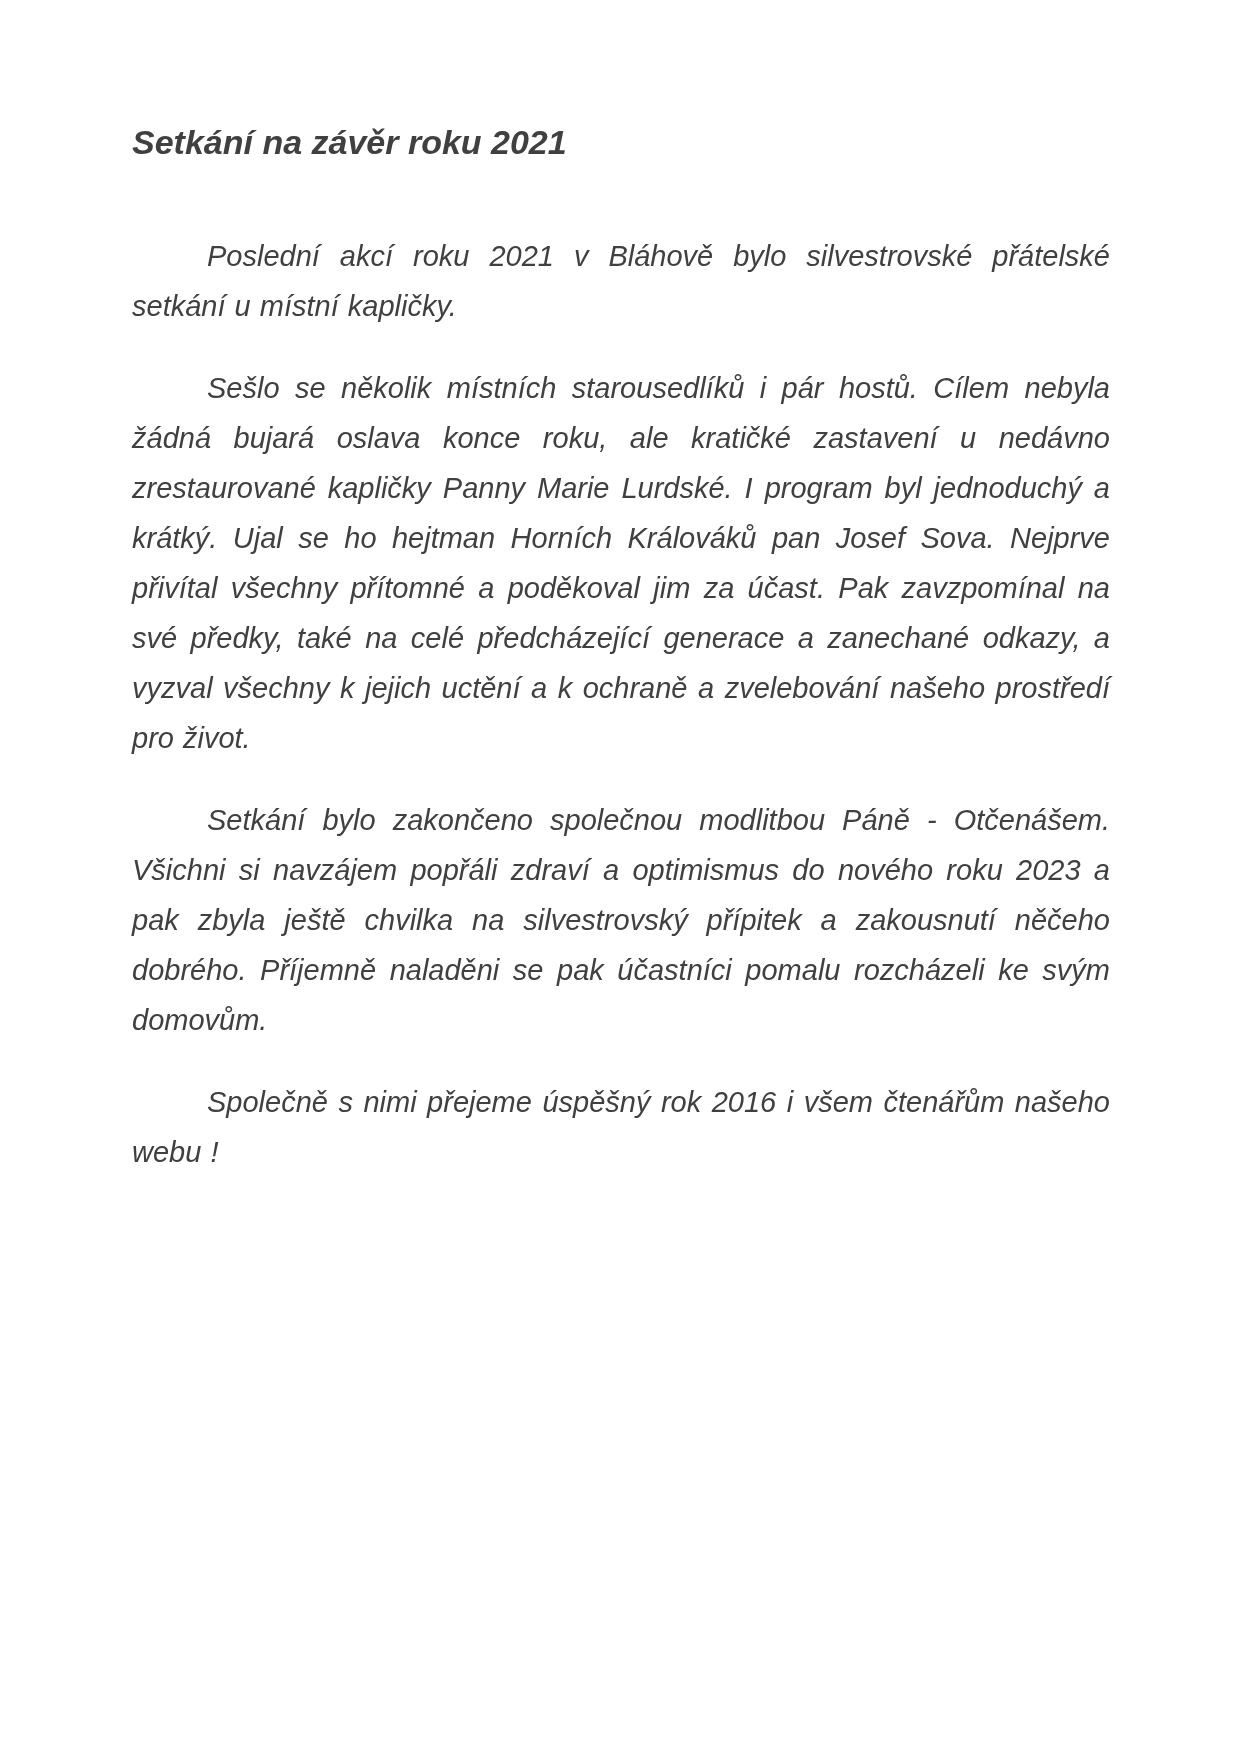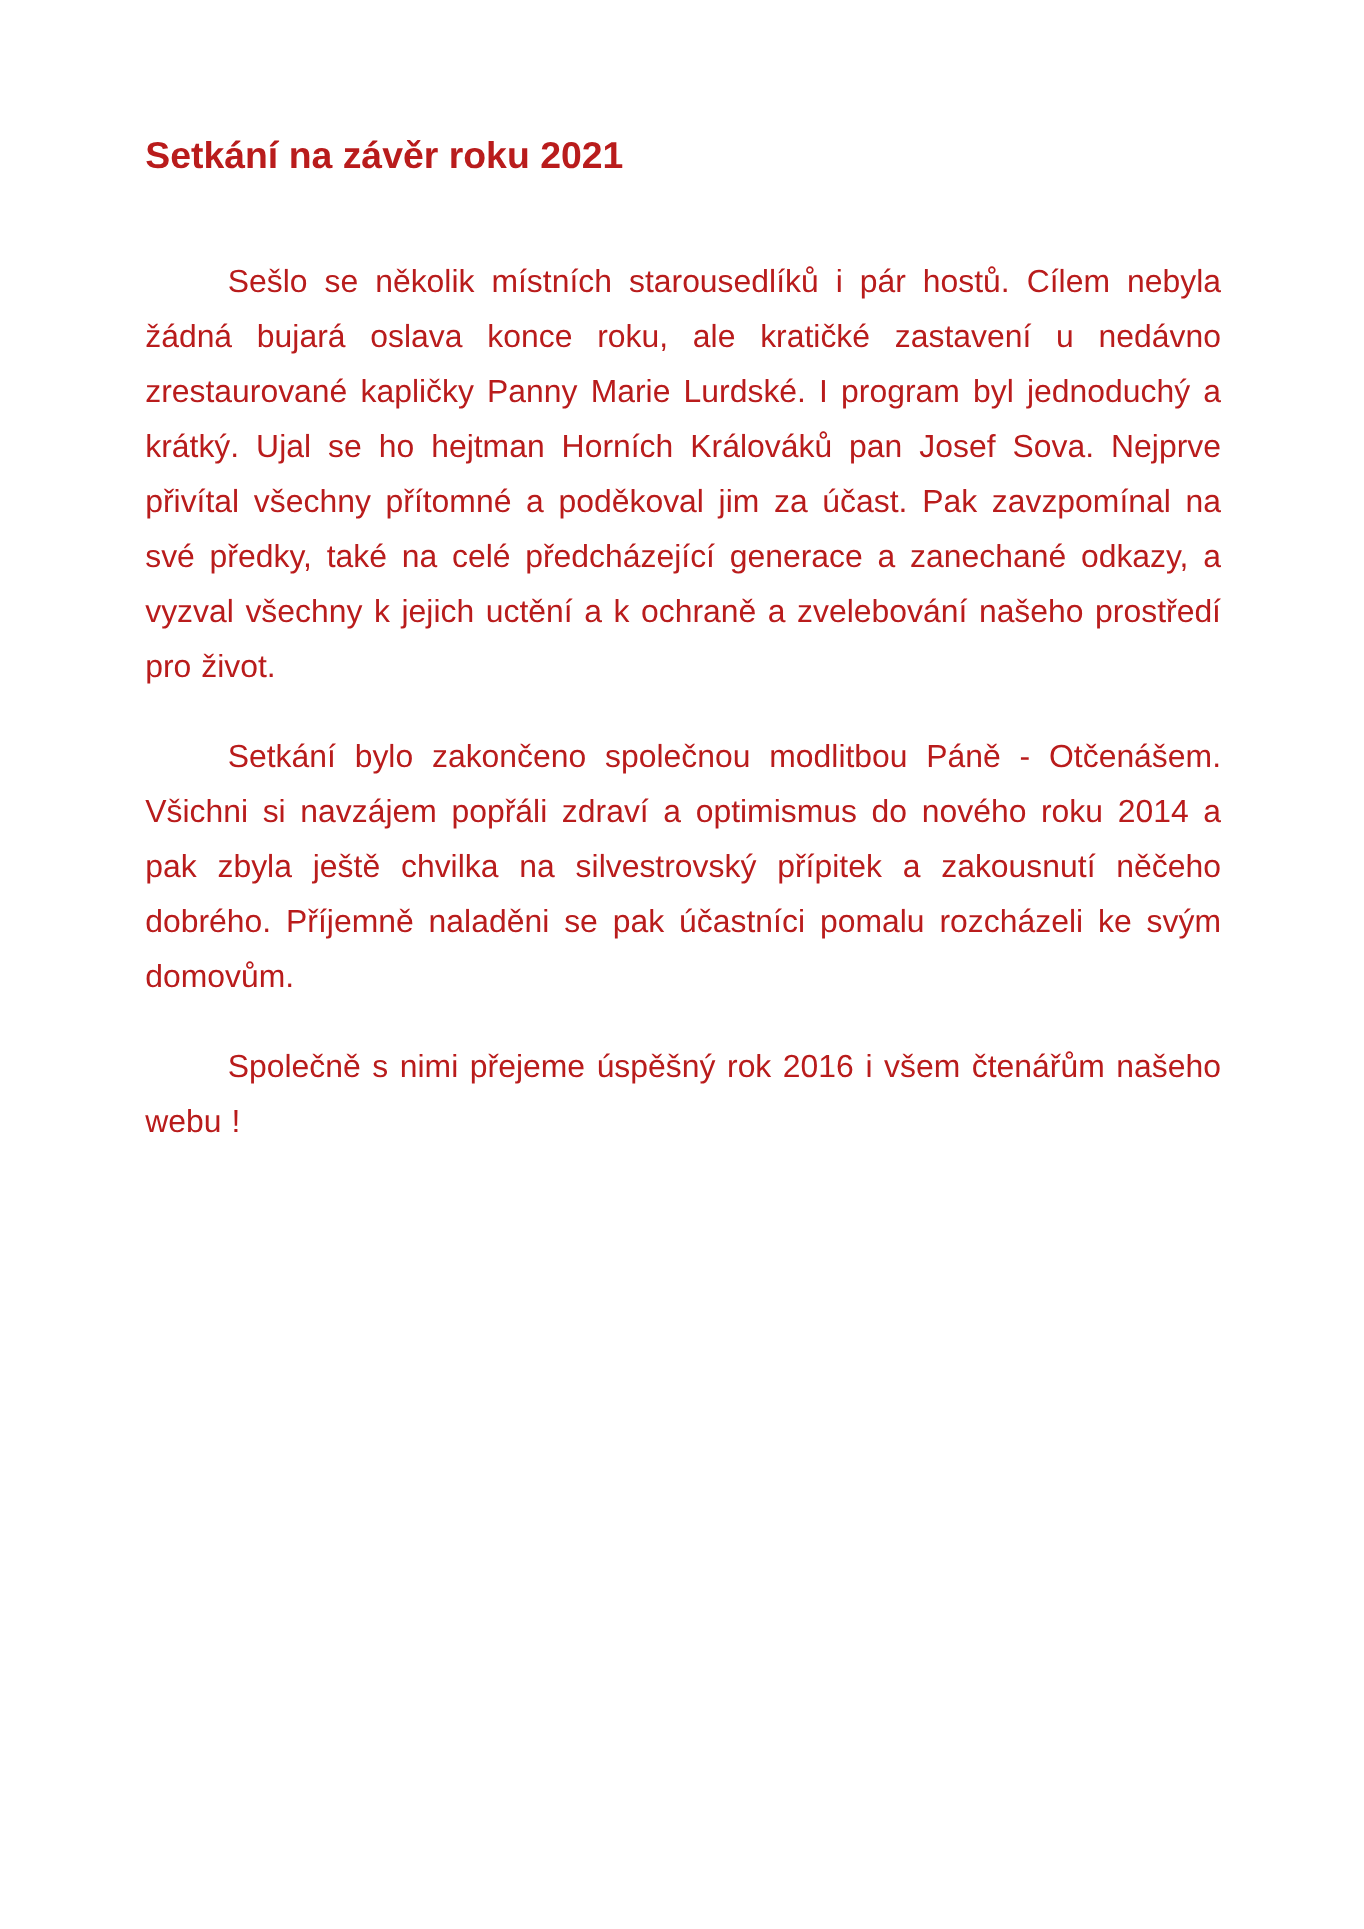--- a/index.html
+++ b/index.html
@@ -6,25 +6,26 @@
     margin: 0;
     padding: 0;
     background: #ffffff;
   }
   .page {
     position: relative;
     width: 1240px;
     height: 1754px;
     margin: 0 auto;
     background: #ffffff;
-    color: #b91c1c;
+    color: #404040;
     font-family: "Liberation Sans", "DejaVu Sans", sans-serif;
     box-sizing: border-box;
     padding: 122px 130px 0 132px;
     overflow: hidden;
+    font-style: italic;
   }
   .doc-title {
     font-size: 34px;
     font-weight: 700;
     line-height: 1.2;
     margin: 0 0 68px 0;
     letter-spacing: 0;
   }
   .doc-paragraph {
     font-size: 29px;
@@ -34,19 +35,20 @@
     margin: 0 0 32px 0;
     word-spacing: 1px;
   }
 </style>
 </head>
 <body>
 
 <div class="page">
   <h1 class="doc-title">Setkání na závěr roku 2021</h1>
 
+  <p class="doc-paragraph">Poslední akcí roku 2021 v Bláhově bylo silvestrovské přátelské setkání u místní kapličky.</p>
 
   <p class="doc-paragraph">Sešlo se několik místních starousedlíků i pár hostů. Cílem nebyla žádná bujará oslava konce roku, ale kratičké zastavení u nedávno zrestaurované kapličky Panny Marie Lurdské. I program byl jednoduchý a krátký. Ujal se ho hejtman Horních Králováků pan Josef Sova. Nejprve přivítal všechny přítomné a poděkoval jim za účast. Pak zavzpomínal na své předky, také na celé předcházející generace a zanechané odkazy, a vyzval všechny k jejich uctění a k ochraně a zvelebování našeho prostředí pro život.</p>
 
-  <p class="doc-paragraph">Setkání bylo zakončeno společnou modlitbou Páně - Otčenášem. Všichni si navzájem popřáli zdraví a optimismus do nového roku 2014 a pak zbyla ještě chvilka na silvestrovský přípitek a zakousnutí něčeho dobrého. Příjemně naladěni se pak účastníci pomalu rozcházeli ke svým domovům.</p>
+  <p class="doc-paragraph">Setkání bylo zakončeno společnou modlitbou Páně - Otčenášem. Všichni si navzájem popřáli zdraví a optimismus do nového roku 2023 a pak zbyla ještě chvilka na silvestrovský přípitek a zakousnutí něčeho dobrého. Příjemně naladěni se pak účastníci pomalu rozcházeli ke svým domovům.</p>
 
   <p class="doc-paragraph">Společně s nimi přejeme úspěšný rok 2016 i všem čtenářům našeho webu !</p>
 </div>
 
 </body></html>

